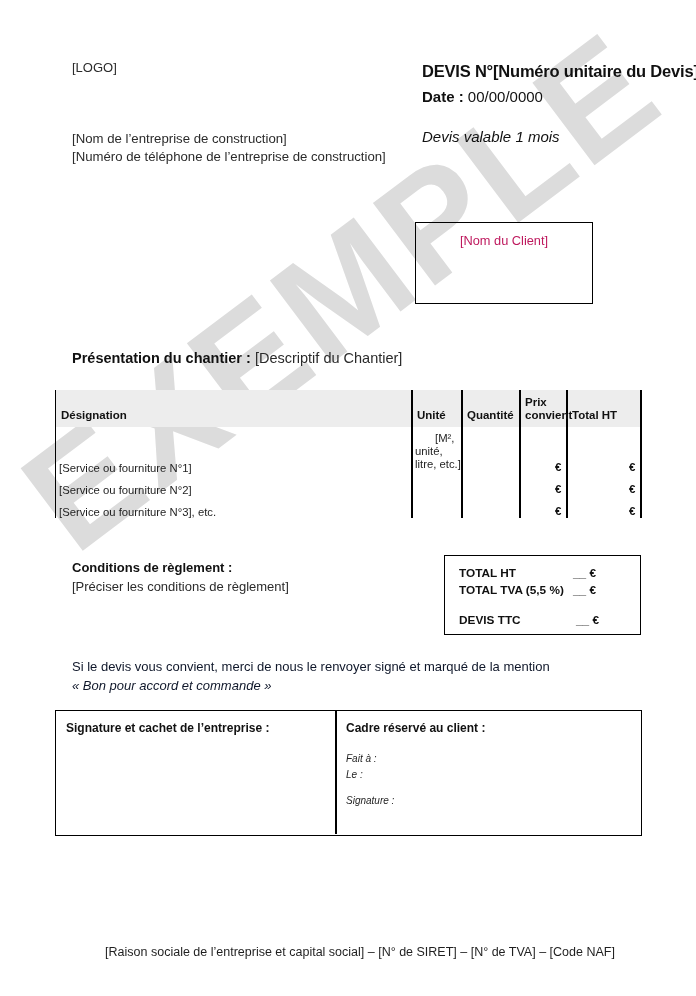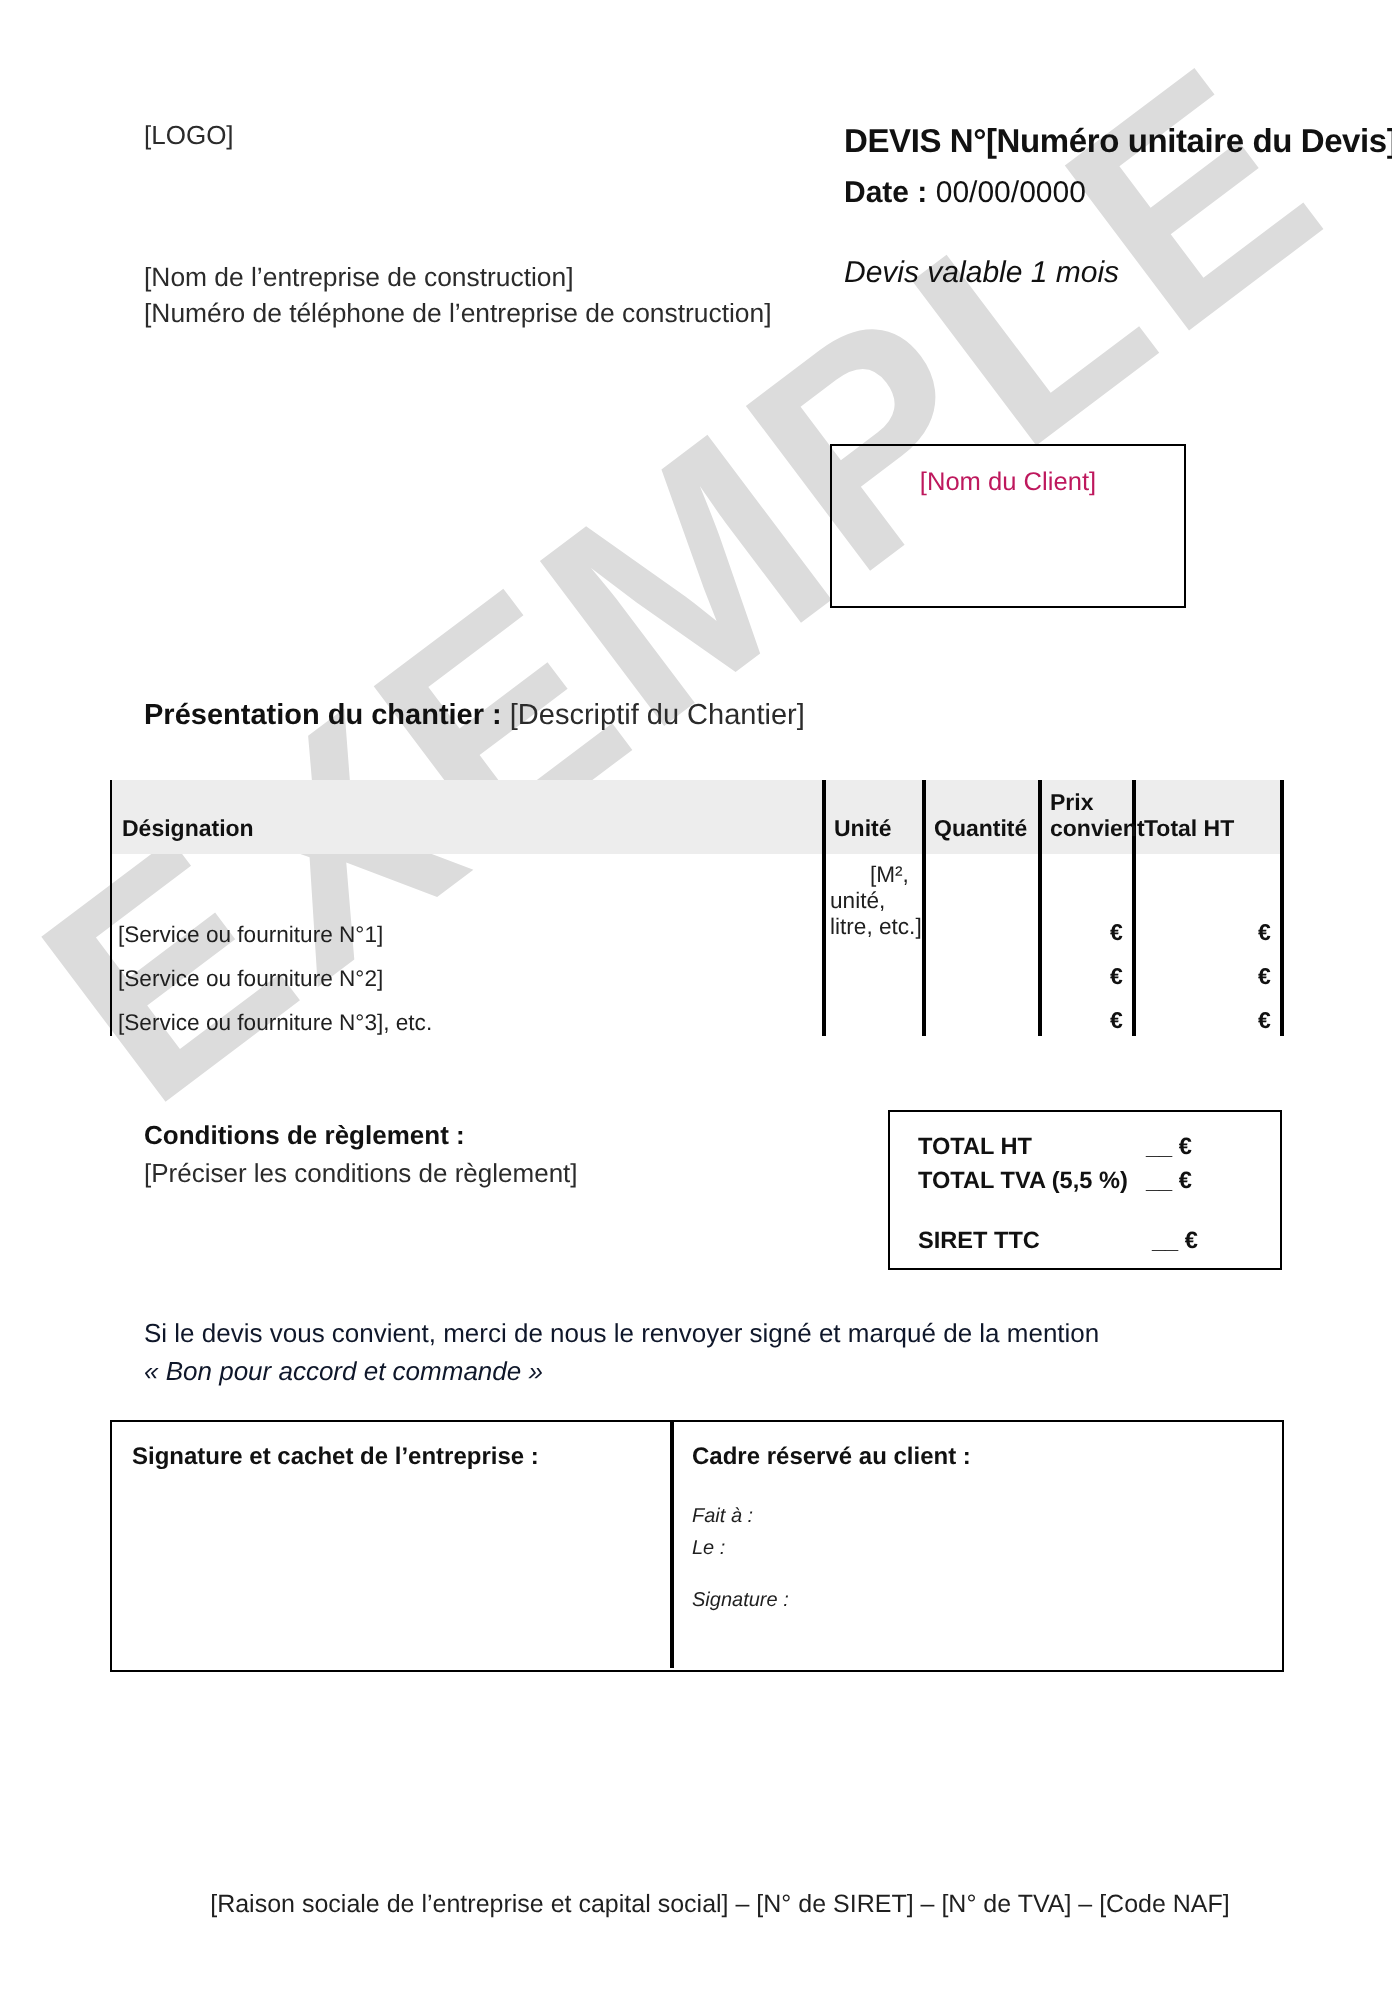--- a/index.html
+++ b/index.html
@@ -305,21 +305,21 @@
     <div class="abs conditions">
       <div class="strong">Conditions de règlement  :</div>
       <div class="plain">[Préciser les conditions  de règlement]</div>
     </div>
 
     <div class="abs totals-box">
       <div class="totals-row" style="left:14px; top:10px;">TOTAL HT</div>
       <div class="totals-val" style="left:128px;top:10px;">__  €</div>
       <div class="totals-row" style="left:14px; top:27px;">TOTAL TVA (5,5 %)</div>
       <div class="totals-val" style="left:128px;top:27px;">__  €</div>
-      <div class="totals-row" style="left:14px; top:57px;">SIRET TTC</div>
+      <div class="totals-row" style="left:14px; top:57px;">DEVIS TTC</div>
       <div class="totals-val" style="left:131px;top:57px;">__ €</div>
     </div>
 
     <div class="abs mention">
       <div>Si le devis vous convient,  merci de nous le renvoyer  signé et marqué  de la mention</div>
       <div class="quote">« Bon pour accord et commande  »</div>
     </div>
 
     <div class="abs sig-table">
       <div class="sig-div"></div>

